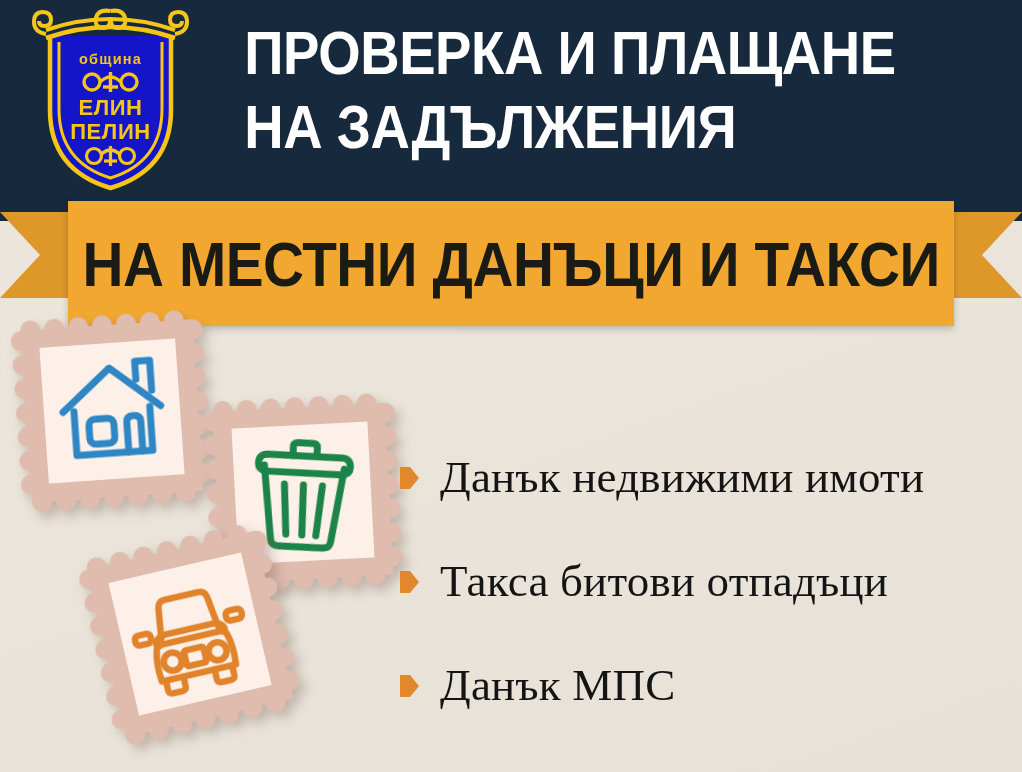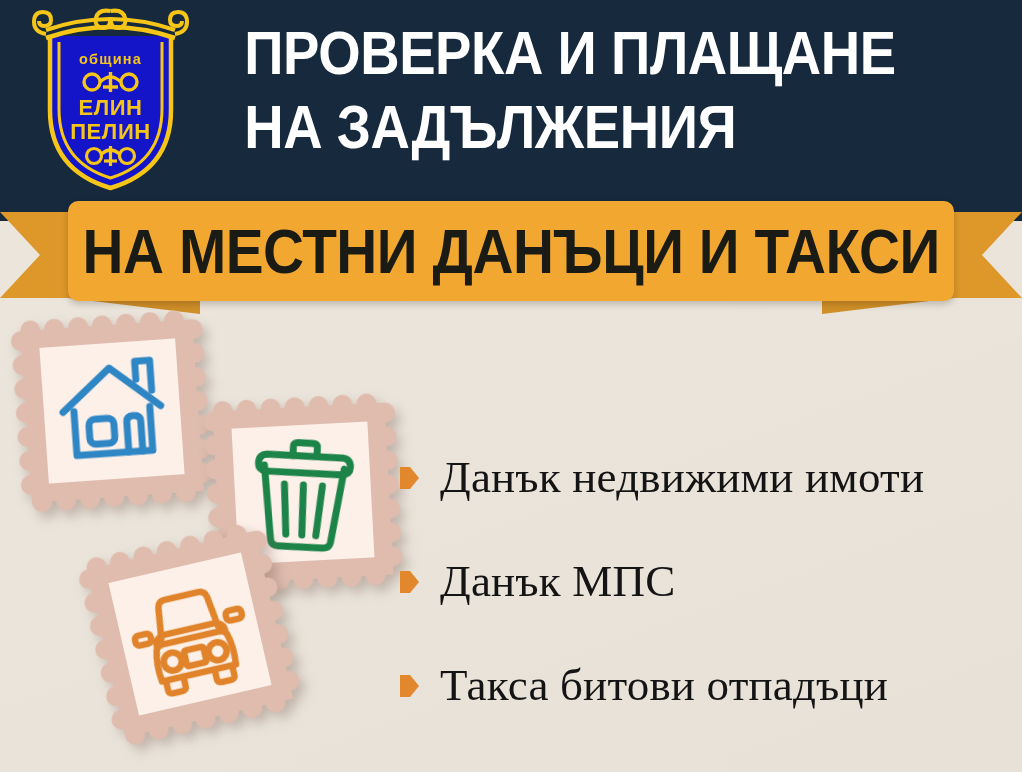--- a/index.html
+++ b/index.html
@@ -92,27 +92,26 @@
     height: 16px;
     background: #d08f27;
   }
   .ribbon-fold.left  { left: 68px;  clip-path: polygon(0 0, 132px 0, 132px 16px, 0 0); }
   .ribbon-fold.right { right: 68px; clip-path: polygon(0 0, 132px 0, 132px 0, 0 16px); }
 
   .ribbon-main {
     position: absolute;
     left: 68px; top: 3px;
     width: 886px;
-    height: 100px;
+    height: 125px;
     background: #f2a830;
     display: flex;
     align-items: center;
     justify-content: center;
     box-shadow: 0 3px 7px rgba(0,0,0,0.20);
-    border-radius: 10px;
   }
   .ribbon-text {
     color: #1b1b16;
     font-family: "Liberation Sans Narrow", "Liberation Sans", sans-serif;
     font-weight: bold;
     font-size: 63px;
     line-height: 64px;
     letter-spacing: -0.5px;
     transform: scaleX(0.9);
     white-space: nowrap;
@@ -378,27 +377,27 @@
       </span>
       <span class="bullet-label">Данък недвижими имоти</span>
     </div>
 
     <div class="bullet-row">
       <span class="bullet-marker">
         <svg width="19" height="22" viewBox="0 0 19 22" xmlns="http://www.w3.org/2000/svg">
           <path d="M0 0 L10 0 L19 11 L10 22 L0 22 Z" fill="#e3872c"></path>
         </svg>
       </span>
-      <span class="bullet-label">Данък МПС</span>
+      <span class="bullet-label">Такса битови отпадъци</span>
     </div>
 
     <div class="bullet-row">
       <span class="bullet-marker">
         <svg width="19" height="22" viewBox="0 0 19 22" xmlns="http://www.w3.org/2000/svg">
           <path d="M0 0 L10 0 L19 11 L10 22 L0 22 Z" fill="#e3872c"></path>
         </svg>
       </span>
-      <span class="bullet-label">Такса битови отпадъци</span>
+      <span class="bullet-label">Данък МПС</span>
     </div>
 
   </div>
 
 </div>
 
 </body></html>

